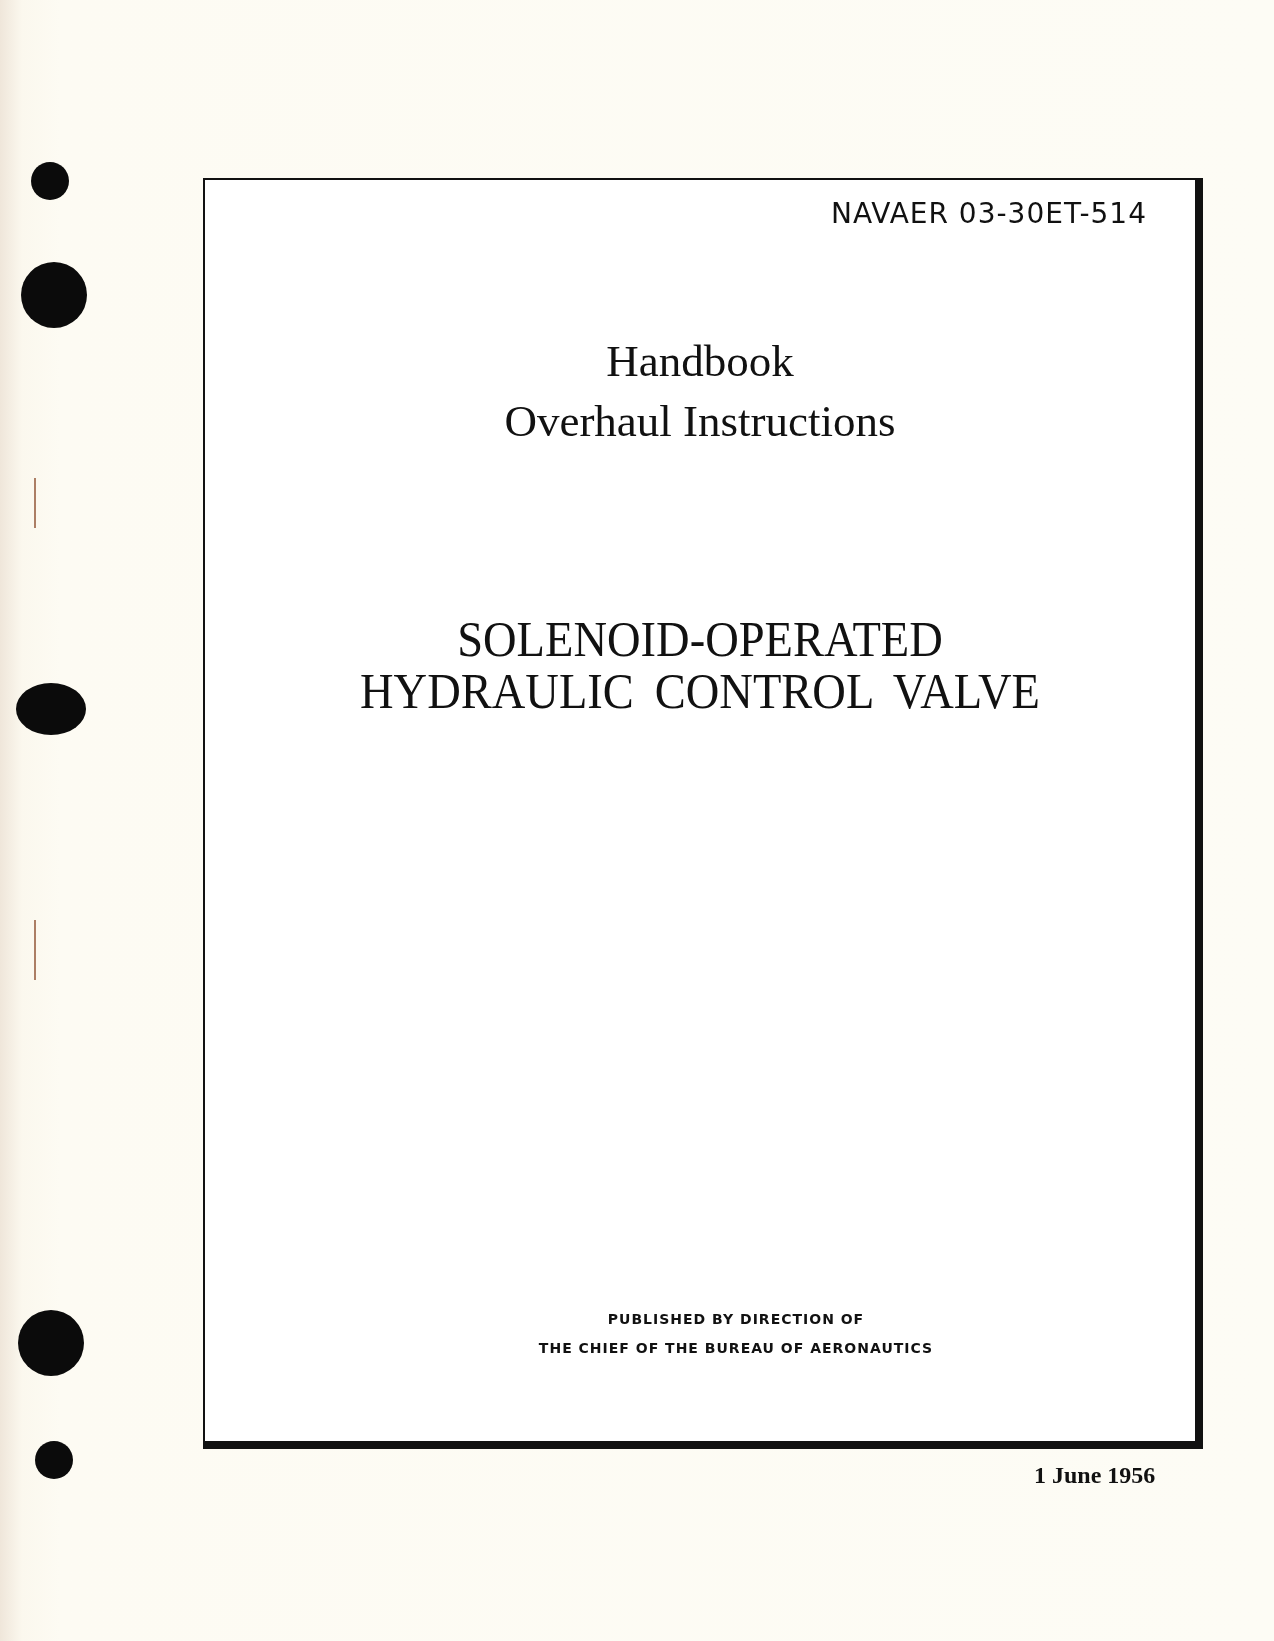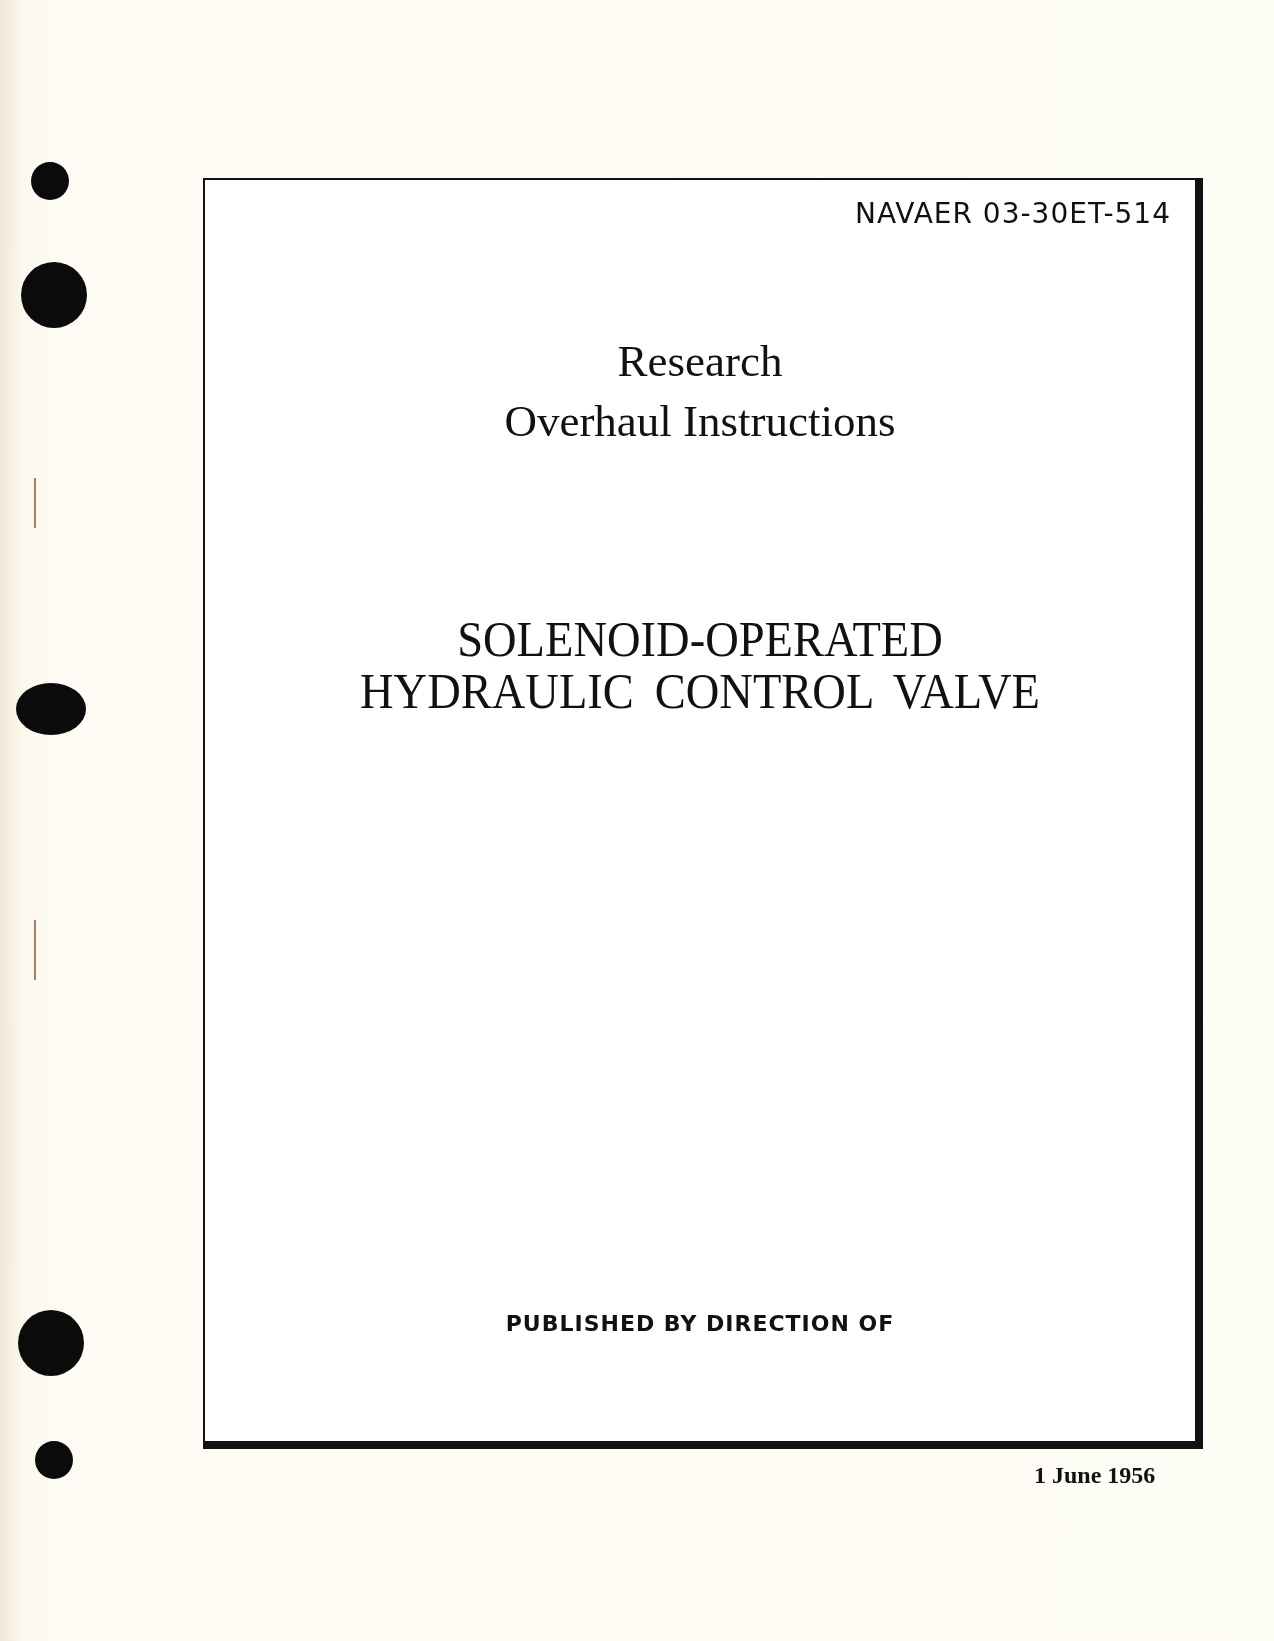--- a/index.html
+++ b/index.html
@@ -13,32 +13,32 @@
   .frame {
     position: absolute; left: 203px; top: 178px;
     width: 990px; height: 1261px;
     border-left: 2px solid #111; border-top: 2px solid #111;
     border-right: 8px solid #111; border-bottom: 8px solid #111;
     background: #ffffff;
   }
   .abs { position: absolute; white-space: nowrap; }
   .center { left: 0; width: 100%; text-align: center; }
   .navaer {
-    right: 24px; top: 17px;
+    right: 48px; top: 17px;
     font-family: "DejaVu Sans", sans-serif; font-size: 28px; letter-spacing: 1px;
   }
   .handbook { top: 155px; font-size: 45px; }
   .overhaul { top: 215px; font-size: 45px; }
   .title1 { top: 430px; font-size: 50px; transform: scaleX(0.93); }
   .title2 { top: 482px; font-size: 50px; word-spacing: 10px; transform: scaleX(0.93); }
   .partno { top: 557px; font-size: 33px; }
   .mfr { top: 617px; font-size: 23px; word-spacing: 4px; }
   .pub1, .pub2 {
     font-family: "DejaVu Sans", sans-serif; font-weight: bold;
-    font-size: 22px; letter-spacing: 1px;
+    font-size: 14px; letter-spacing: 1px; padding-left: 36px;
   }
   .pub1 { top: 1131px; }
   .pub2 { top: 1160px; }
   .date {
     left: 1034px; top: 1462px;
     font-size: 24px; font-weight: bold;
   }
   .rust { position: absolute; width: 2px; background: #8a4a2a; opacity: 0.7; }
 </style>
 </head>
@@ -48,20 +48,21 @@
 <div class="hole" style="left:21px;top:262px;width:66px;height:66px;"></div>
 <div class="hole" style="left:16px;top:683px;width:70px;height:52px;"></div>
 <div class="hole" style="left:18px;top:1310px;width:66px;height:66px;"></div>
 <div class="hole" style="left:35px;top:1441px;width:38px;height:38px;"></div>
 
 <div class="rust" style="left:34px;top:478px;height:50px;"></div>
 <div class="rust" style="left:34px;top:920px;height:60px;"></div>
 
 <div class="frame">
   <div class="abs navaer">NAVAER 03-30ET-514</div>
-  <div class="abs center handbook">Research</div>
+  <div class="abs center handbook">Handbook</div>
   <div class="abs center overhaul">Overhaul Instructions</div>
   <div class="abs center title1">SOLENOID-OPERATED</div>
   <div class="abs center title2">HYDRAULIC CONTROL VALVE</div>
   <div class="abs center pub1">PUBLISHED BY DIRECTION OF</div>
+  <div class="abs center pub2">THE CHIEF OF THE BUREAU OF AERONAUTICS</div>
 </div>
 
 <div class="abs date">1 June 1956</div>
 
 </body></html>

